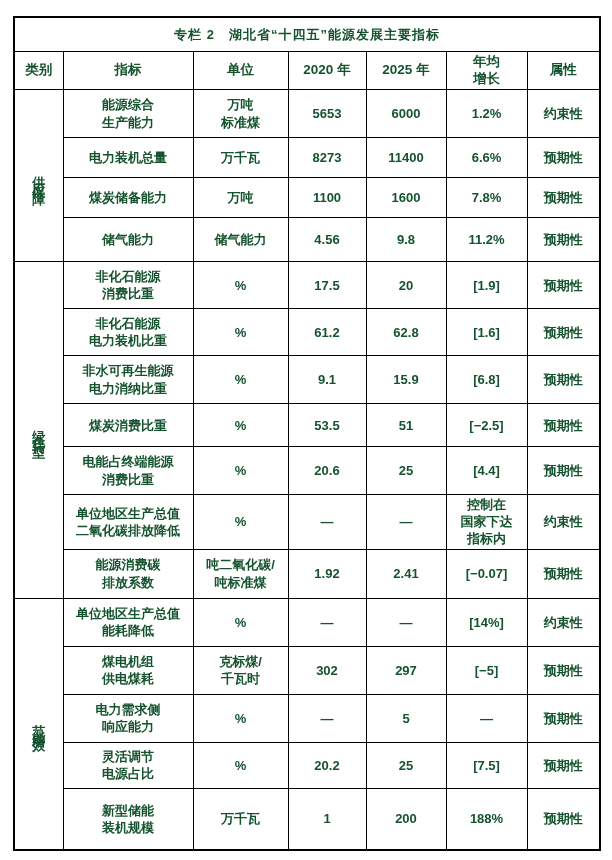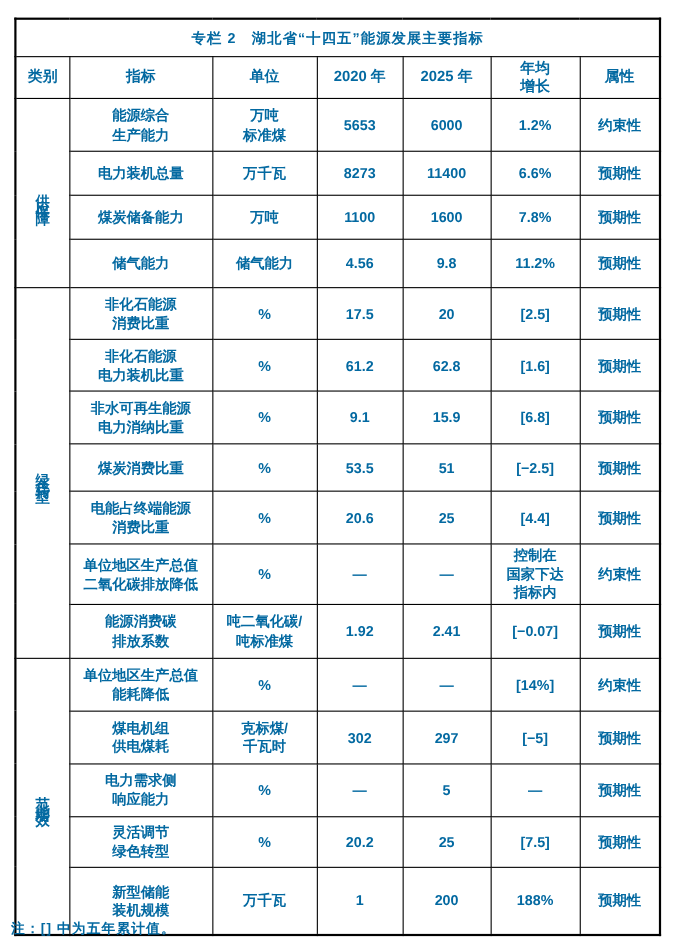--- a/index.html
+++ b/index.html
@@ -7,21 +7,21 @@
     padding: 0;
     background: #ffffff;
   }
   .page {
     position: relative;
     width: 612px;
     height: 860px;
     background: #ffffff;
     font-family: "Liberation Sans", "DejaVu Sans", sans-serif;
     font-weight: bold;
-    color: #0369a1;
+    color: #14532d;
     overflow: hidden;
   }
   table.indicators {
     position: absolute;
     left: 13px;
     top: 16px;
     width: 586px;
     border-collapse: collapse;
     table-layout: fixed;
     border: 2px solid #000000;
@@ -130,21 +130,21 @@
       <td>预期性</td>
     </tr>
 
     <tr style="height:47px">
       <td class="cat" rowspan="7">绿色转型</td>
       <td>非化石能源
 消费比重</td>
       <td>%</td>
       <td>17.5</td>
       <td>20</td>
-      <td>[2.5]</td>
+      <td>[1.9]</td>
       <td>预期性</td>
     </tr>
     <tr style="height:47px">
       <td>非化石能源
 电力装机比重</td>
       <td>%</td>
       <td>61.2</td>
       <td>62.8</td>
       <td>[1.6]</td>
       <td>预期性</td>
@@ -221,34 +221,33 @@
       <td>电力需求侧
 响应能力</td>
       <td>%</td>
       <td>—</td>
       <td>5</td>
       <td>—</td>
       <td>预期性</td>
     </tr>
     <tr style="height:46px">
       <td>灵活调节
-绿色转型</td>
+电源占比</td>
       <td>%</td>
       <td>20.2</td>
       <td>25</td>
       <td>[7.5]</td>
       <td>预期性</td>
     </tr>
     <tr style="height:62px">
       <td>新型储能
 装机规模</td>
       <td>万千瓦</td>
       <td>1</td>
       <td>200</td>
       <td>188%</td>
       <td>预期性</td>
     </tr>
   </tbody>
     </table>
 
-  <div class="footnote">注：[] 中为五年累计值。</div>
 
 </div>
 
 </body></html>

